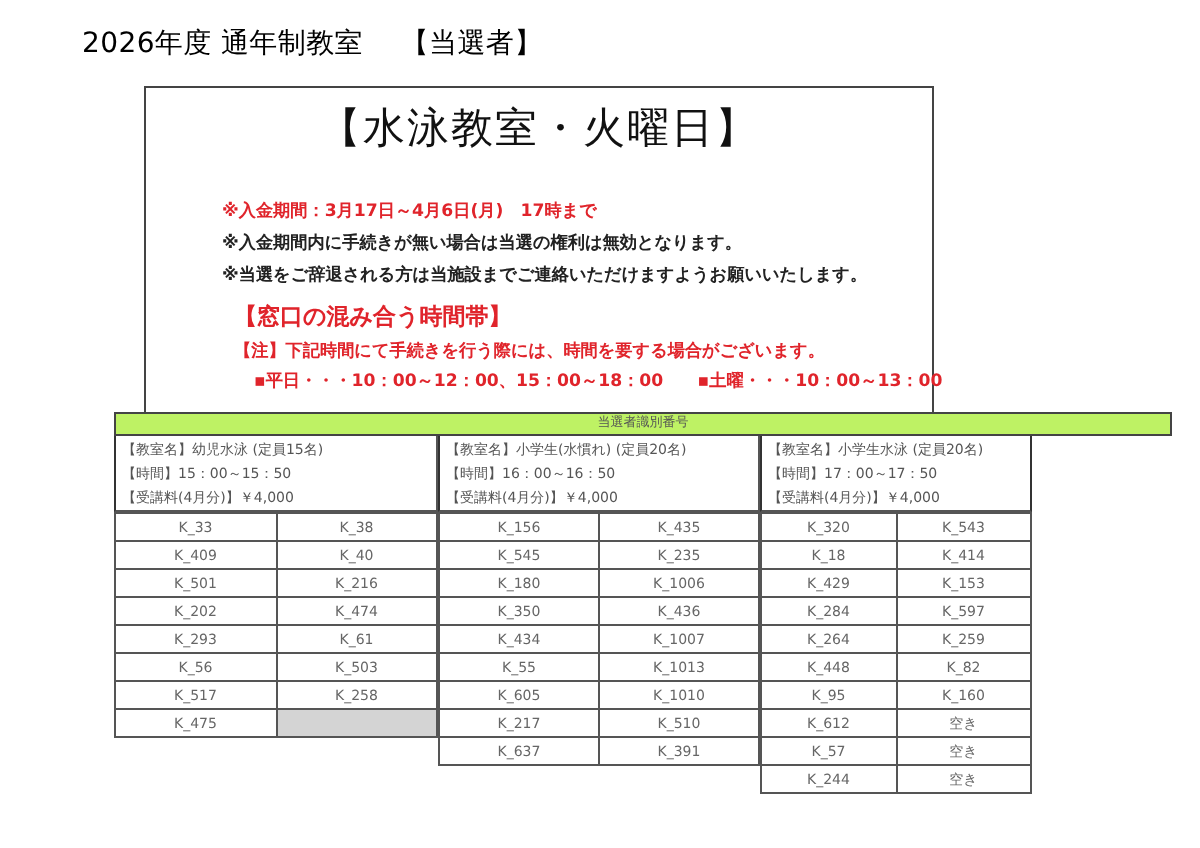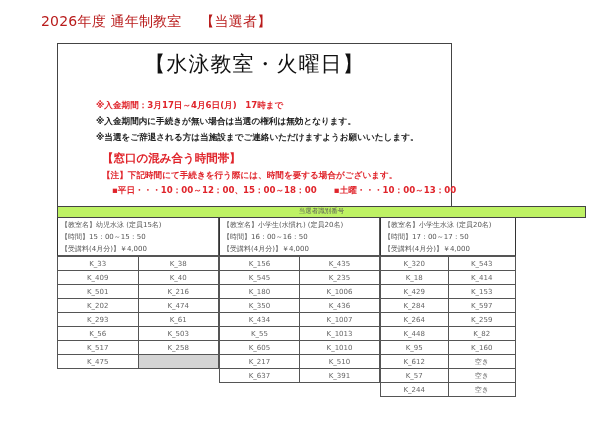--- a/index.html
+++ b/index.html
@@ -1,19 +1,19 @@
 <!DOCTYPE html>
 <html><head>
 <meta charset="utf-8">
 <style>
   html, body { margin:0; padding:0; background:#ffffff; }
   body { width:600px; height:424px; position:relative; overflow:hidden;
          font-family:"DejaVu Sans", "Liberation Sans", sans-serif; color:#222; }
-  .heading { position:absolute; left:41px; top:13px; font-size:14px; color:#b91c1c; letter-spacing:0.2px; white-space:pre; }
-  .notice-box { position:absolute; left:57px; top:43px; width:395px; height:163px;
+  .heading { position:absolute; left:41px; top:13px; font-size:14px; color:#000000; letter-spacing:0.2px; white-space:pre; }
+  .notice-box { position:absolute; left:72px; top:43px; width:395px; height:163px;
                 border:1.5px solid #444; border-bottom:none; box-sizing:border-box;text-decoration:underline; }
   .title { position:absolute; left:0; right:0; top:6px; text-align:center;
            font-size:21px; color:#111; letter-spacing:1px; }
   .line { position:absolute; left:38px; font-size:8.6px; font-weight:bold; white-space:nowrap; }
   .black { color:#222; }
   .red { color:#e0242b; }
   .busy-title { position:absolute; left:44px; top:107px; font-size:11.5px; font-weight:bold; color:#e0242b; white-space:nowrap; }
   .busy-note { position:absolute; left:44px; top:126px; font-size:8.6px; font-weight:bold; color:#e0242b; white-space:nowrap; }
   .busy-times { position:absolute; left:54px; top:141px; font-size:8.6px; font-weight:bold; color:#e0242b; white-space:pre; }
 

